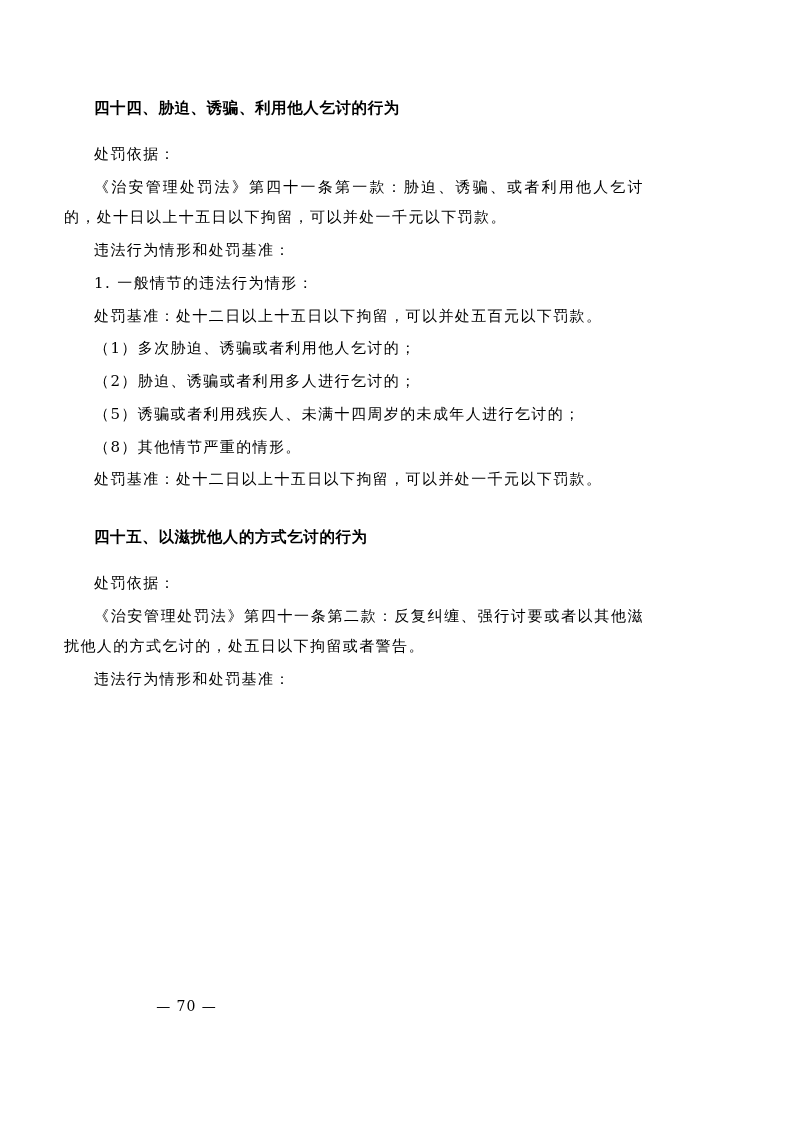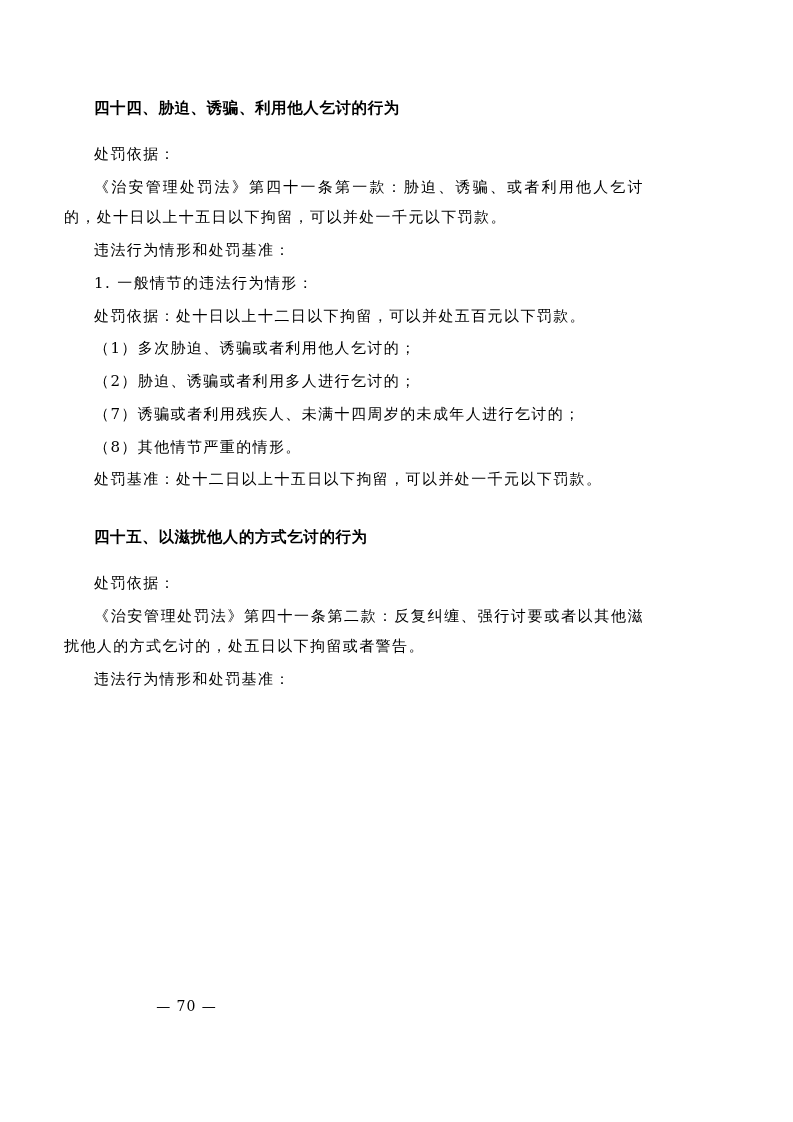--- a/index.html
+++ b/index.html
@@ -71,24 +71,24 @@
 
 <div class="page">
   <div class="content">
 
     <h2 class="heading">四十四、胁迫、诱骗、利用他人乞讨的行为</h2>
 
     <p class="para">处罚依据：</p>
     <p class="para">《治安管理处罚法》第四十一条第一款：胁迫、诱骗、或者利用他人乞讨的，处十日以上十五日以下拘留，可以并处一千元以下罚款。</p>
     <p class="para">违法行为情形和处罚基准：</p>
     <p class="para">1. 一般情节的违法行为情形：</p>
-    <p class="para">处罚依据：处十日以上十二日以下拘留，可以并处五百元以下罚款。</p>
+    <p class="para">处罚基准：处十二日以上十五日以下拘留，可以并处五百元以下罚款。</p>
     <p class="para">（1）多次胁迫、诱骗或者利用他人乞讨的；</p>
     <p class="para">（2）胁迫、诱骗或者利用多人进行乞讨的；</p>
-    <p class="para">（7）诱骗或者利用残疾人、未满十四周岁的未成年人进行乞讨的；</p>
+    <p class="para">（5）诱骗或者利用残疾人、未满十四周岁的未成年人进行乞讨的；</p>
     <p class="para">（8）其他情节严重的情形。</p>
     <p class="para">处罚基准：处十二日以上十五日以下拘留，可以并处一千元以下罚款。</p>
 
     <h2 class="heading second">四十五、以滋扰他人的方式乞讨的行为</h2>
 
     <p class="para">处罚依据：</p>
     <p class="para">《治安管理处罚法》第四十一条第二款：反复纠缠、强行讨要或者以其他滋扰他人的方式乞讨的，处五日以下拘留或者警告。</p>
     <p class="para">违法行为情形和处罚基准：</p>
 
   </div>

